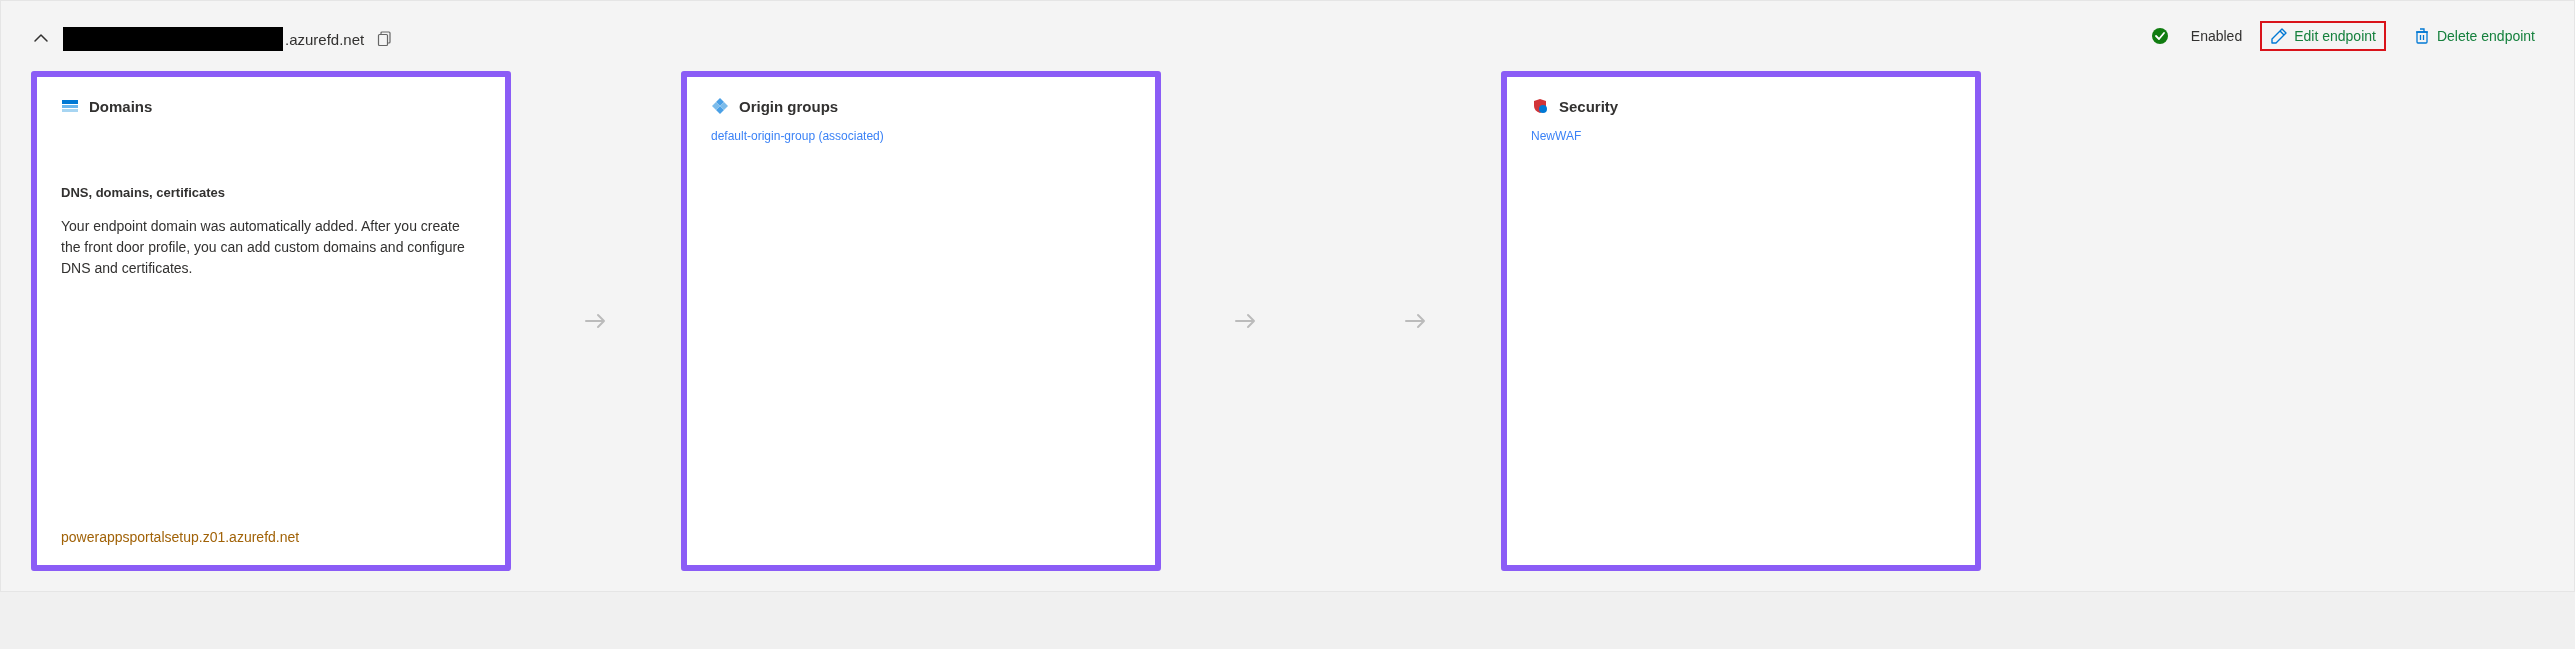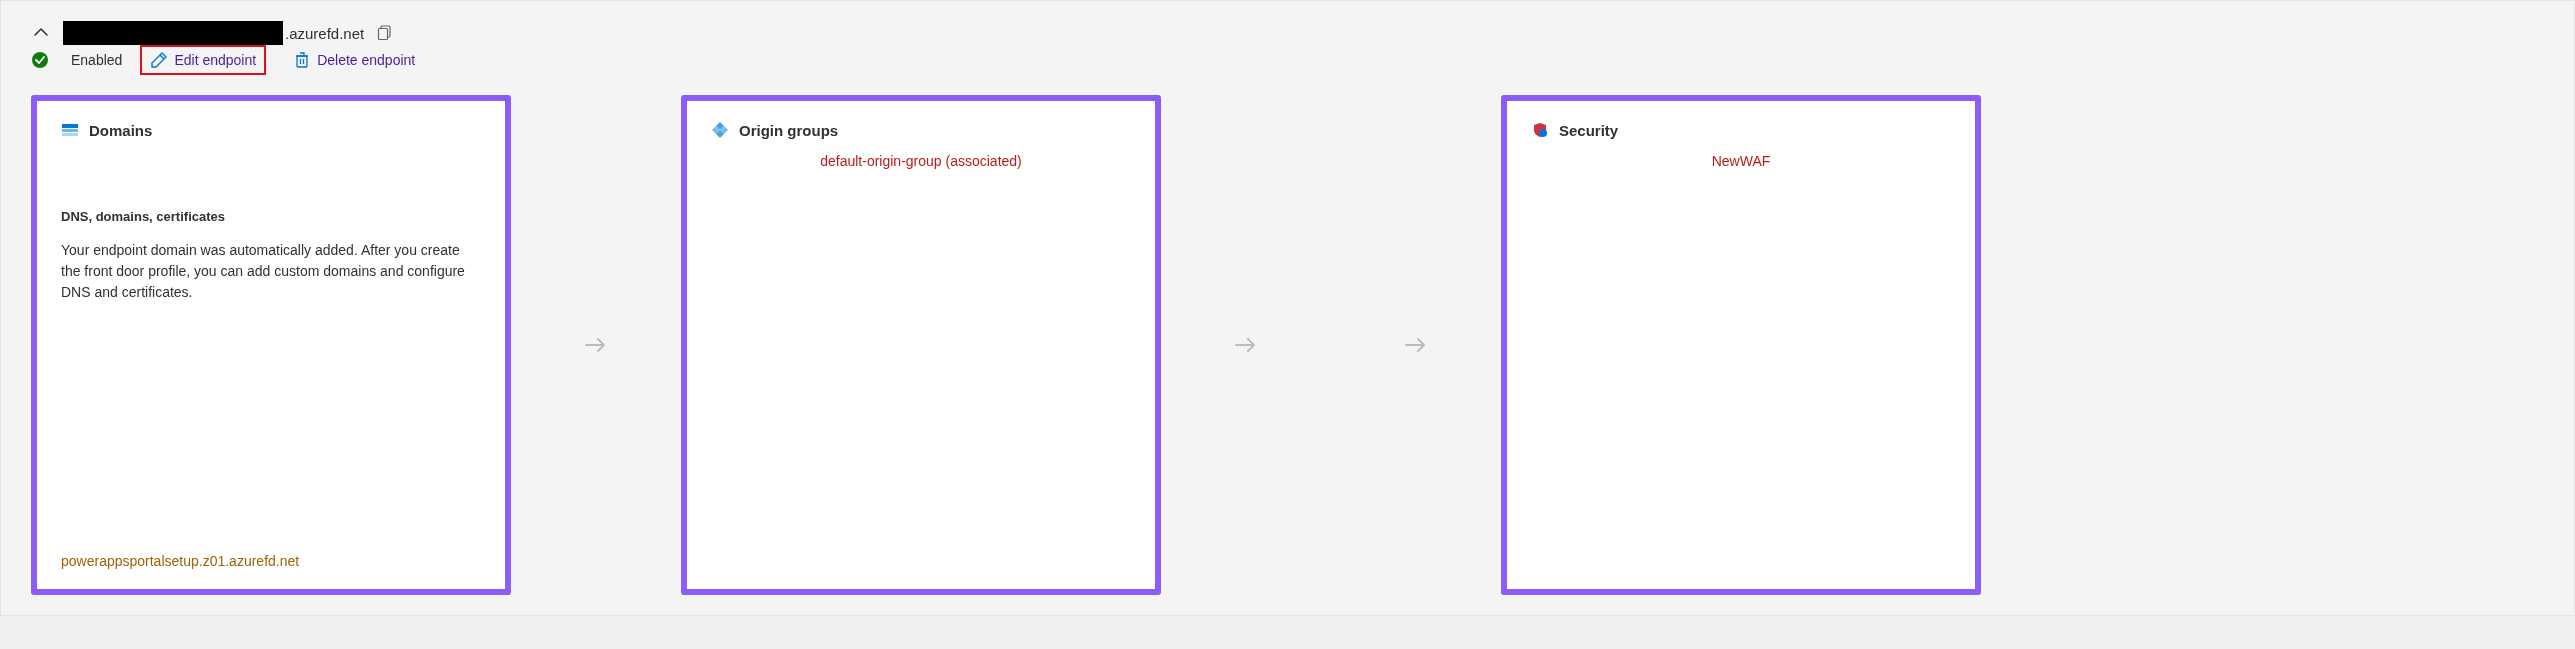--- a/index.html
+++ b/index.html
@@ -9,24 +9,23 @@
       color: #323130;
       font-size: 14px;
     }
     .page {
       padding: 20px 30px;
       background: #f4f4f4;
       border: 1px solid #e5e5e5;
     }
     .header-row {
       display: flex;
-      align-items: flex-start;
+      align-items: flex-end;
       justify-content: space-between;
       margin-bottom: 20px;
-      flex-direction: column;
     }
     .header-left {
       display: flex;
       align-items: center;
       gap: 12px;
     }
     .chevron-up {
       cursor: pointer;
       display: inline-flex;
       align-items: center;
@@ -56,21 +55,21 @@
       align-items: center;
       gap: 22px;
     }
     .status-icon { display:inline-flex; }
     .action-btn {
       display: flex;
       align-items: center;
       gap: 6px;
       padding: 4px 8px;
       cursor: pointer;
-      color: #4c1d95;
+      color: #15803d;
       border: 1.5px solid transparent;
     }
     .action-btn.highlighted {
       border: 2px solid #d9131a;
     }
     .action-icon { display:inline-flex; }
     .panels {
       display: flex;
       align-items: stretch;
       gap: 0;
@@ -87,26 +86,25 @@
     .card-header {
       display: flex;
       align-items: center;
       gap: 10px;
       font-weight: 600;
       font-size: 15px;
       margin-bottom: 14px;
     }
     .card-icon { display:inline-flex; }
     .card-link {
-      color: #b91c1c;
-      font-size: 14px;
+      color: #3b82f6;
+      font-size: 12px;
       cursor: pointer;
       display: block;
       margin-bottom: 6px;
-      text-align: center;
     }
     .card-body-step {
       margin-top: 70px;
     }
     .step-label { font-size: 15px; color:#323130; }
     .step-title { font-weight: 600; font-size: 13px; margin-bottom: 16px; }
     .step-desc { font-size: 14px; color:#323130; line-height: 1.5; max-width: 420px; }
     .card-footer-text {
       position: absolute;
       bottom: 20px;

